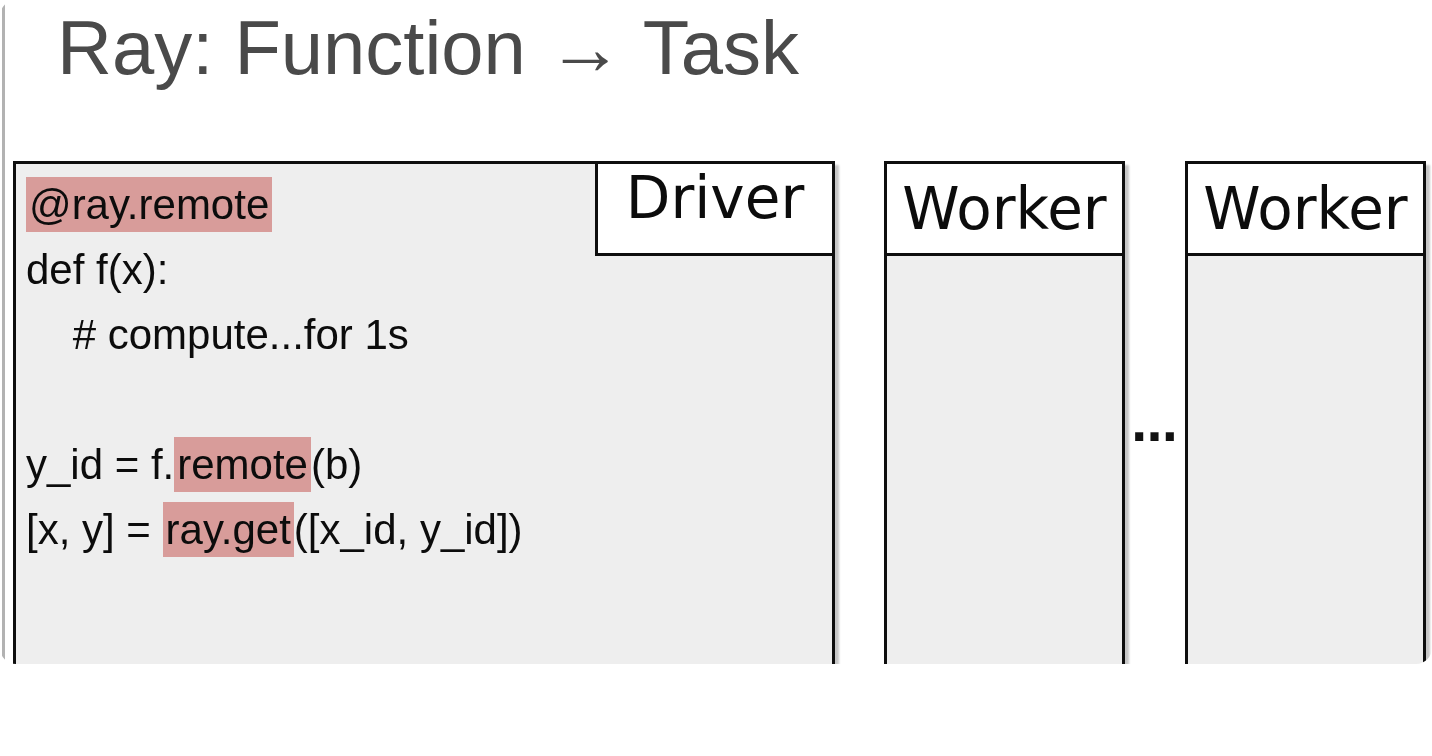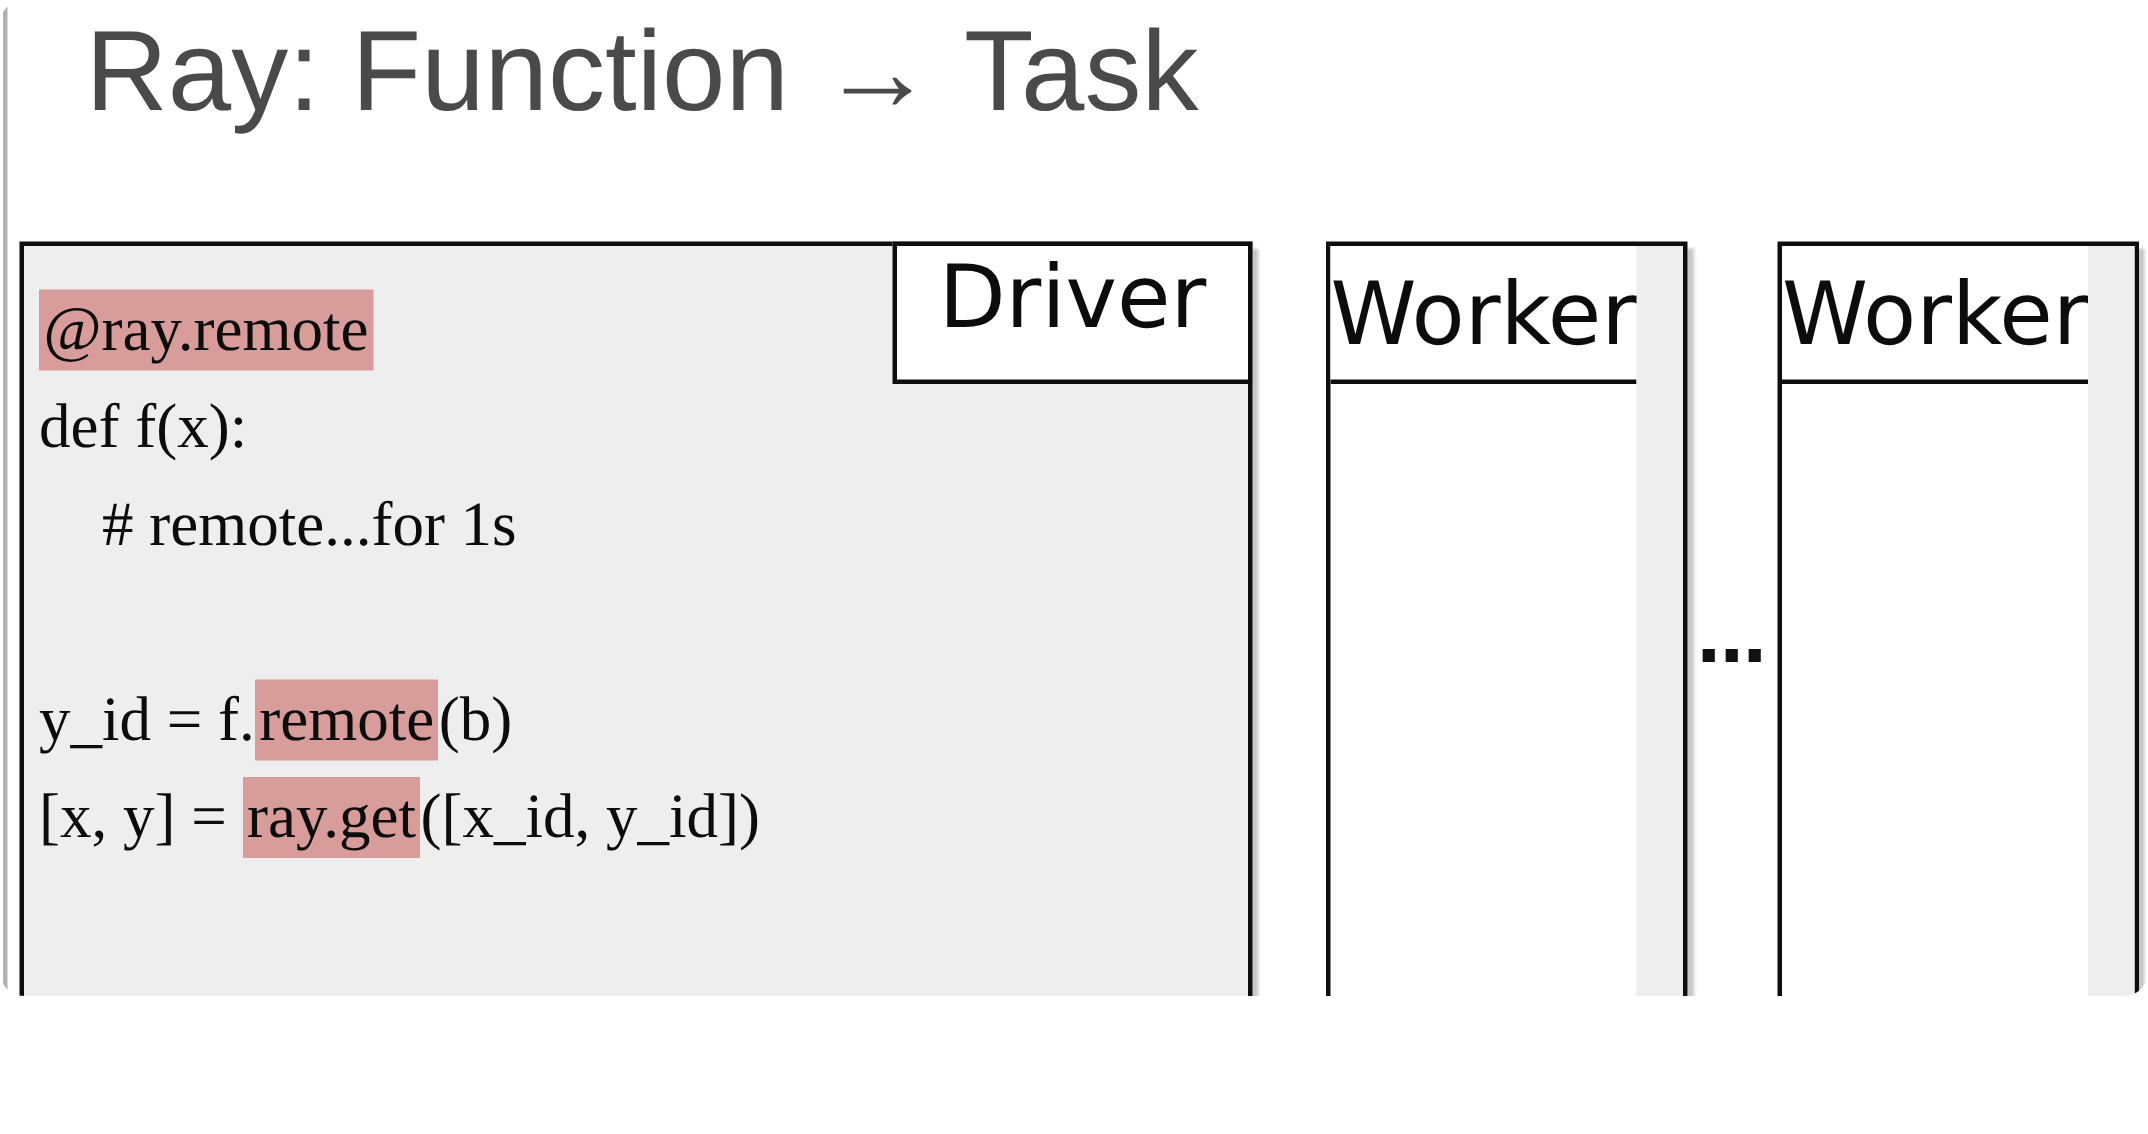--- a/index.html
+++ b/index.html
@@ -34,22 +34,22 @@
     left: 13px; top: 161px;
     width: 822px; height: 581px;
     box-sizing: border-box;
     background: #eeeeee;
     border: 3px solid #0e0e0e;
     box-shadow: 4px 4px 2px rgba(0,0,0,0.22);
   }
   .code {
     position: absolute;
     left: 0; top: 0; right: 0;
-    padding: 24px 0 0 10px;
-    font-family: Liberation Serif, serif;
+    padding: 8px 0 0 10px;
+    font-family: Liberation Sans, sans-serif;
     font-size: 42px;
     color: #0c0c0c;
   }
   .code-line {
     height: 65px;
     line-height: 65px;
     white-space: pre;
   }
   .hl {
     background: #d89c9a;
@@ -73,21 +73,21 @@
     width: 240px; height: 95px;
   }
   .worker-box {
     position: absolute;
     top: 161px;
     width: 241px; height: 513px;
     box-sizing: border-box;
     border: 3px solid #0e0e0e;
     background: #ffffff;
     display: flex;
-    flex-direction: row;
+    flex-direction: column;
     box-shadow: 4px 4px 2px rgba(0,0,0,0.22);
   }
   .worker-1 { left: 884px; }
   .worker-2 { left: 1185px; }
   .worker-header {
     height: 89px;
     flex: 0 0 89px;
     border-bottom: 3px solid #0e0e0e;
     background: #ffffff;
     display: flex;
@@ -119,21 +119,21 @@
 <div class="slide">
 
   <div class="edge-line"></div>
 
   <h1 class="title">Ray: Function → Task</h1>
 
   <div class="code-box">
     <div class="code">
       <div class="code-line"><span></span><span class="hl">@ray.remote</span><span></span></div>
       <div class="code-line"><span>def f(x):</span><span></span></div>
-      <div class="code-line"><span>    # remote...for 1s</span><span></span></div>
+      <div class="code-line"><span>    # compute...for 1s</span><span></span></div>
       <div class="code-line"><span></span><span></span></div>
       <div class="code-line"><span>y_id = f.</span><span class="hl">remote</span><span>(b)</span></div>
       <div class="code-line"><span>[x, y] = </span><span class="hl">ray.get</span><span>([x_id, y_id])</span></div>
     </div>
   </div>
 
   <div class="label-box driver-label">
     <span>Driver</span>
   </div>
 

